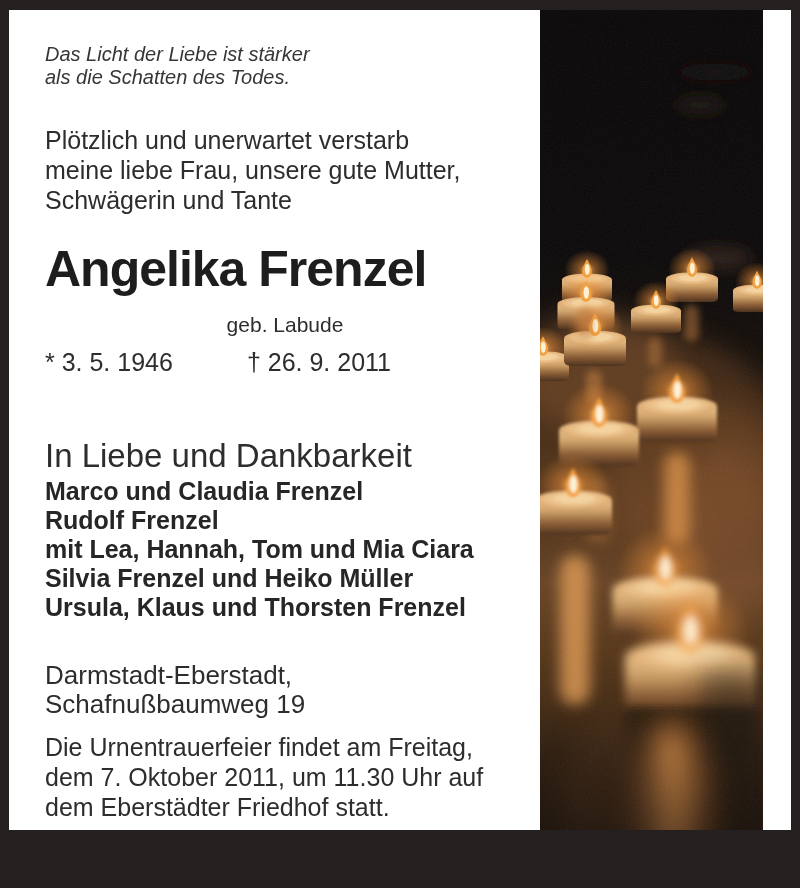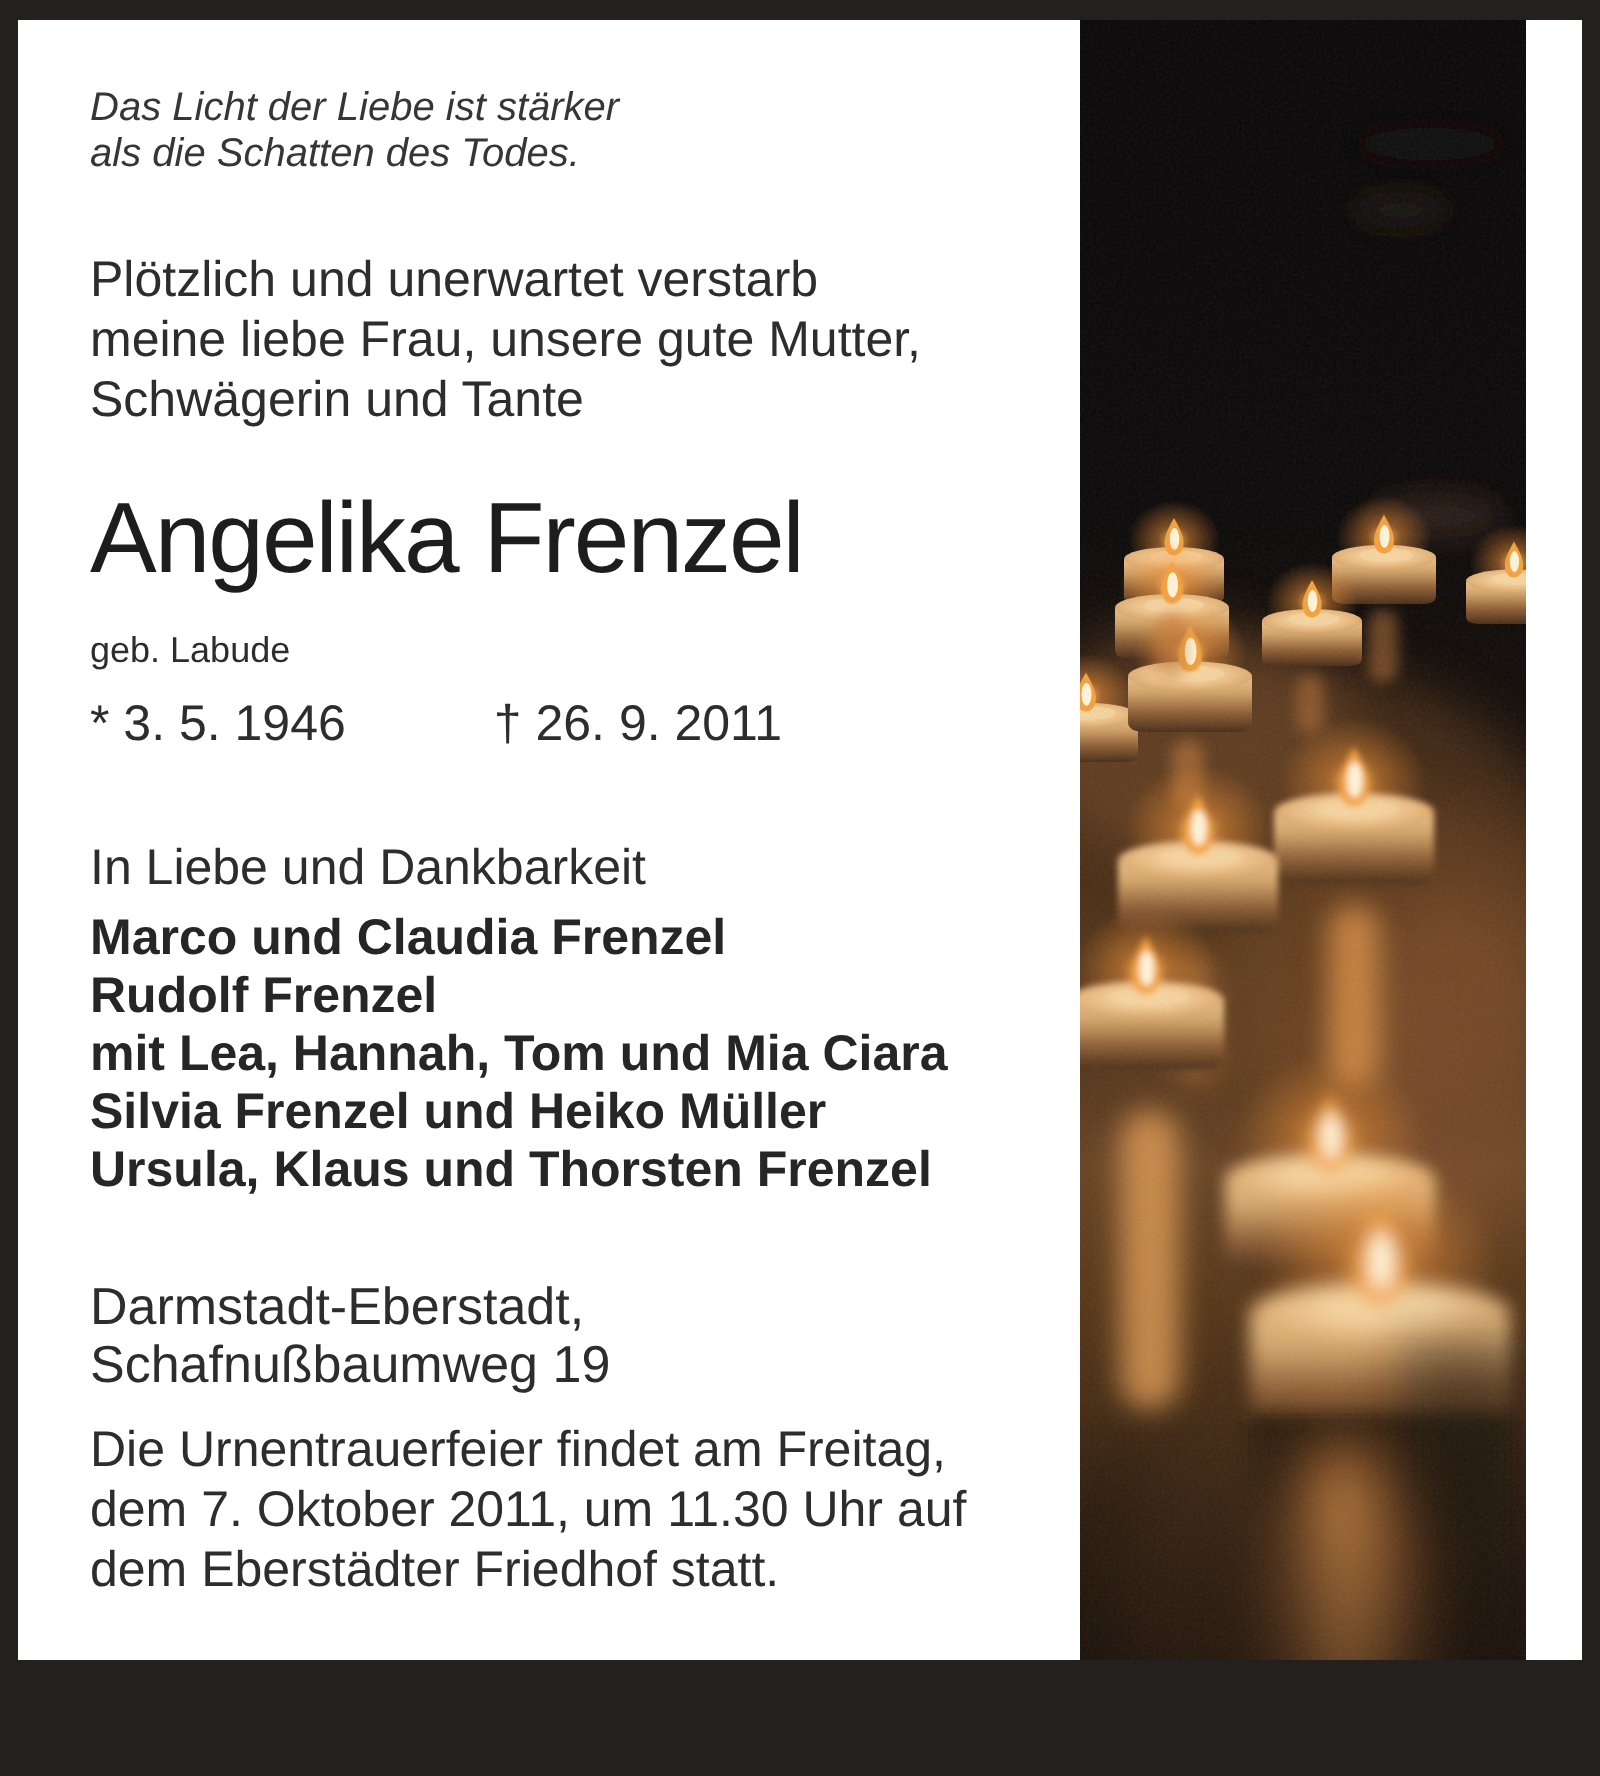--- a/index.html
+++ b/index.html
@@ -16,27 +16,27 @@
     position:absolute;left:36px;top:0;width:480px;color:#2d2d2d;
   }
   .epigraph{
     margin-top:33px;font-style:italic;font-size:20px;line-height:23px;
     color:#363636;font-weight:bold;
   }
   
   .epigraph div{font-weight:500;}
   .intro{margin-top:36px;font-size:25px;line-height:30px;}
   .name{
-    margin-top:26px;font-size:50px;font-weight:normal;color:#1d1d1d;
+    margin-top:26px;font-size:50px;font-weight:bold;color:#1d1d1d;
     letter-spacing:-1px;line-height:56px;white-space:nowrap;
   }
-  .maiden{margin-top:14px;font-size:18px;line-height:28px;}
+  .maiden{margin-top:14px;font-size:21px;line-height:28px;text-align:center;}
   .dates{margin-top:9px;font-size:25px;line-height:28px;}
   .dates .death{margin-left:74px;}
-  .farewell{margin-top:44px;font-size:25px;line-height:28px;}
+  .farewell{margin-top:66px;font-size:33px;line-height:28px;}
   .mourners{margin-top:7px;font-size:25px;line-height:29px;font-weight:bold;color:#262626;}
   .address{margin-top:39px;font-size:26px;line-height:29px;}
   .ceremony{margin-top:13px;font-size:25px;line-height:30px;}
   .photo{
     position:absolute;left:531px;top:0;width:223px;height:868px;
     background:#0a0807;overflow:hidden;
   }
   .photo svg{display:block;}
 </style>
 </head>

